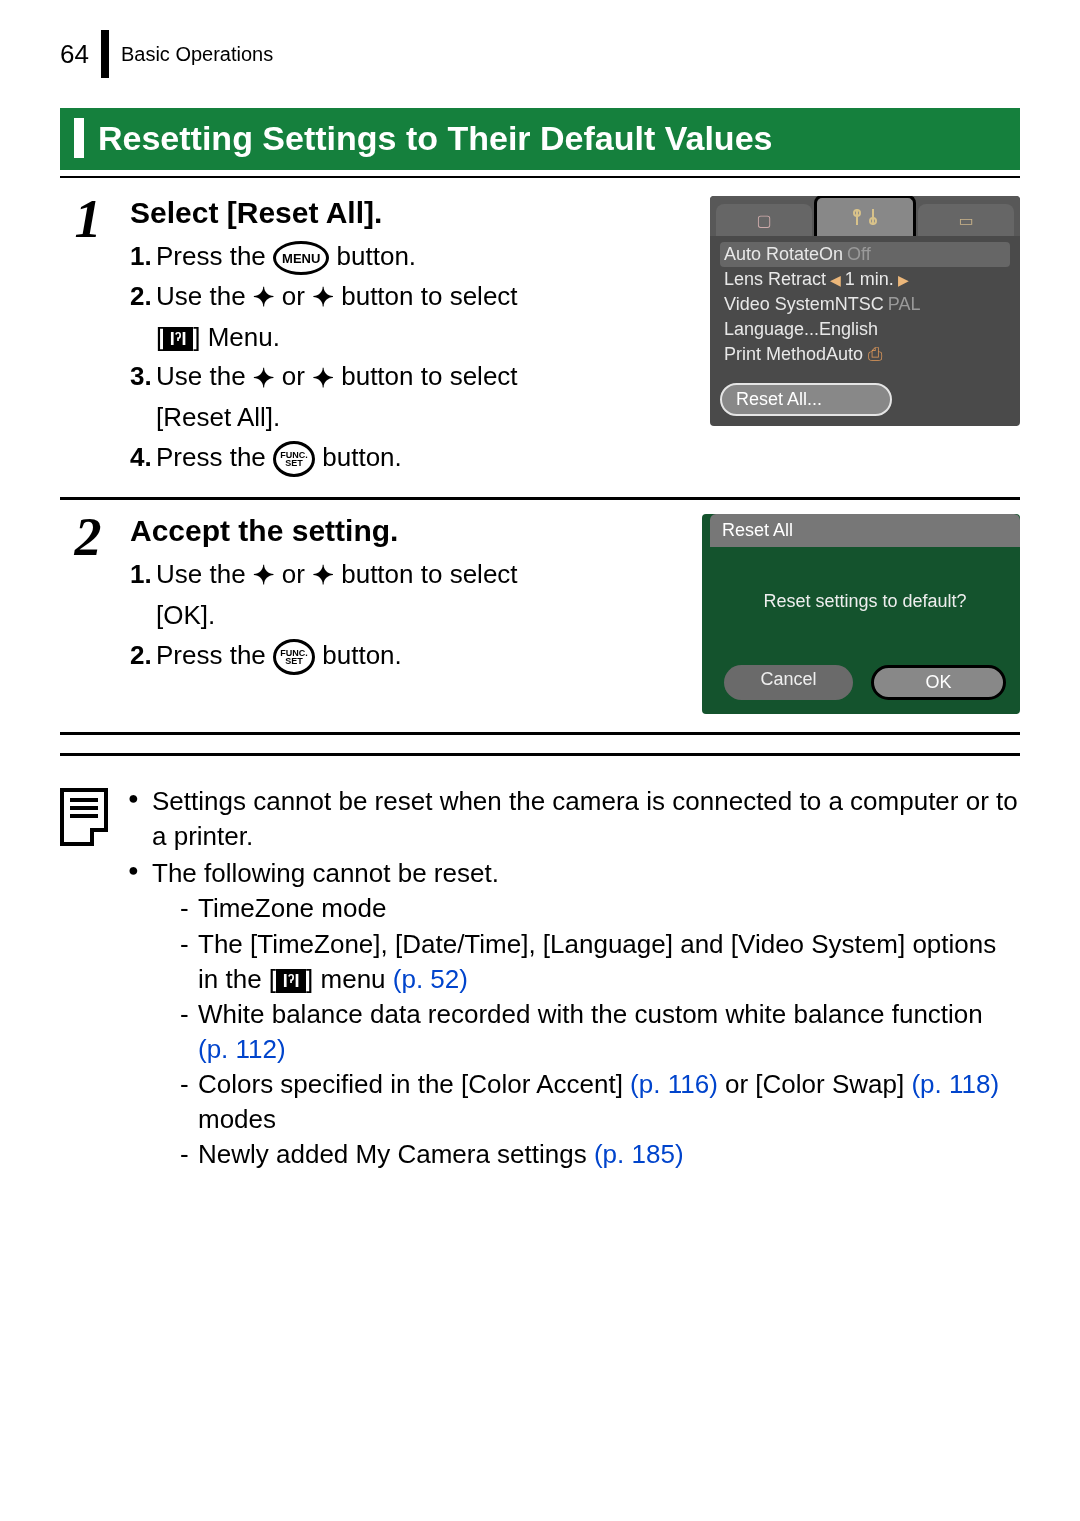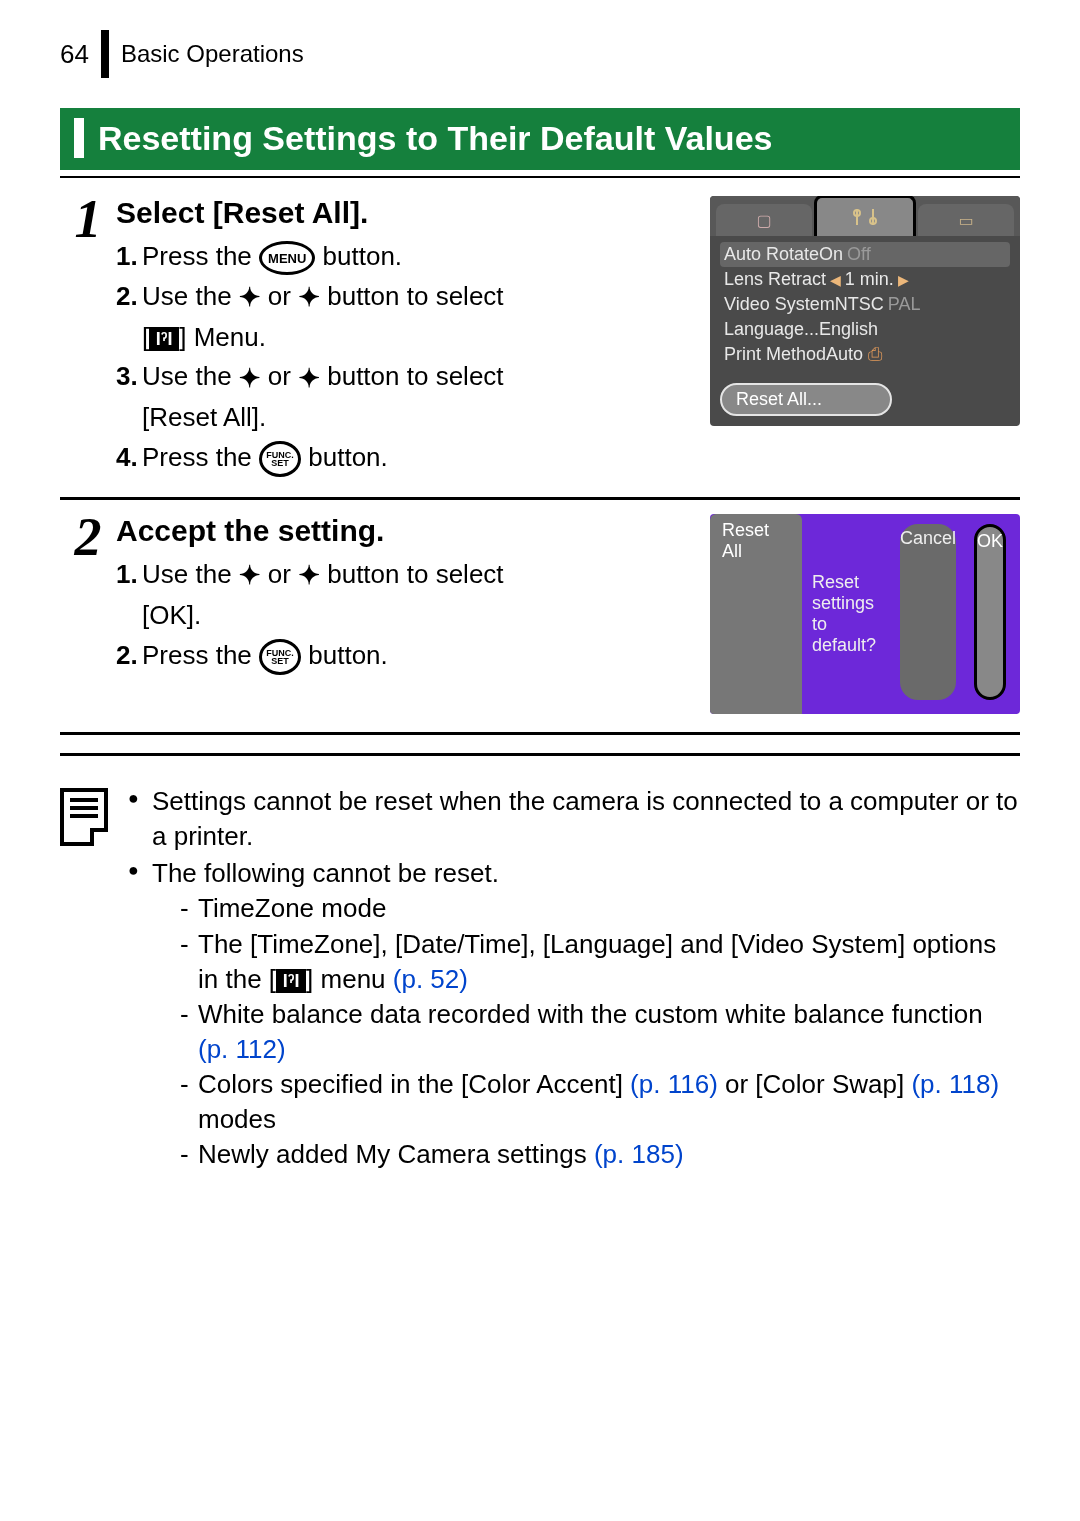--- a/index.html
+++ b/index.html
@@ -23,21 +23,21 @@
     font-weight: normal;
     margin-right: 8px;
   }
   .vbar-header {
     width: 8px;
     height: 48px;
     background: #000;
     margin: 0 12px 0 4px;
   }
   .section-name {
-    font-size: 24px;
+    font-size: 20px;
     color: #000;
   }
   .title-bar {
     background: #15803d;
     color: #fff;
     font-weight: bold;
     font-size: 34px;
     padding: 10px 14px 12px 14px;
     display: flex;
     align-items: center;
@@ -63,20 +63,21 @@
     width: 56px;
     line-height: 1;
     text-align: center;
     margin-top: -4px;
   }
   .step-body {
     flex: 1;
     display: flex;
     align-items: flex-start;
     gap: 14px;
+    margin-left: 14px;
   }
   .step-text {
     flex: 1;
   }
   .step-title {
     font-weight: bold;
     font-size: 30px;
     margin-bottom: 8px;
   }
   .substeps {
@@ -204,22 +205,23 @@
     border-radius: 20px;
     background: #888;
     padding: 4px 14px;
     font-size: 18px;
     color: #fff;
     width: 140px;
   }
   .lcd2 {
     min-height: 200px;
     display: flex;
-    flex-direction: row;
-    background: #6d28d9;
+    flex-direction: column;
+    background: #14532d;
+    padding-left: 8px;
   }
   .lcd2 .top {
     background: #777;
     border-radius: 6px 6px 0 0;
     padding: 6px 12px;
     font-size: 18px;
     color: #fff;
   }
   .lcd2 .mid {
     flex: 1;

